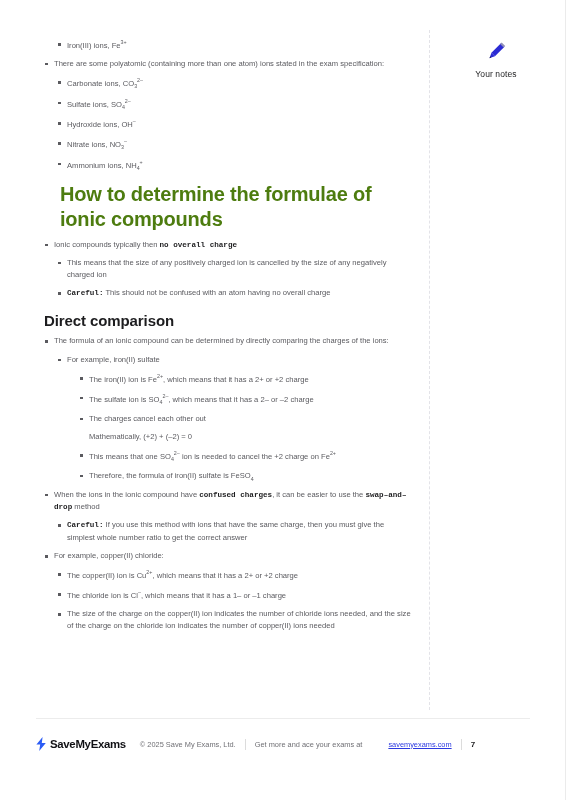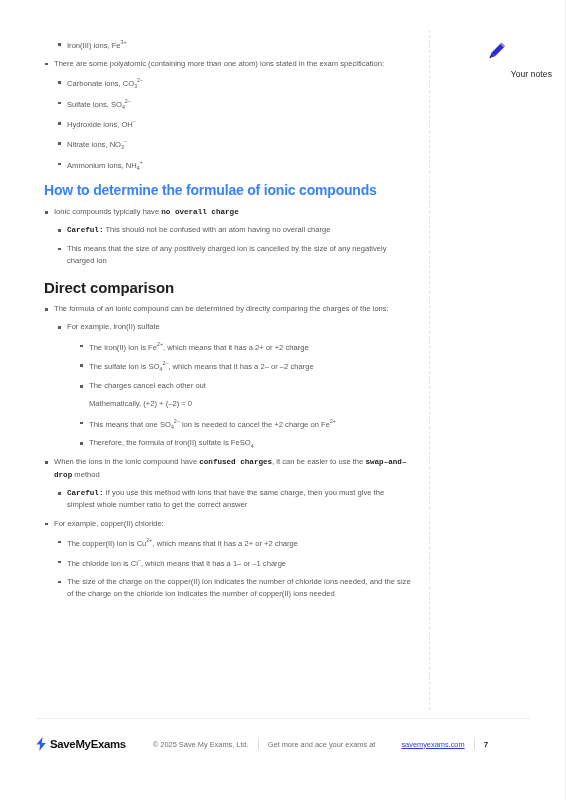--- a/index.html
+++ b/index.html
@@ -44,37 +44,36 @@
   .pencil-icon {
     display: block;
     margin: 0 auto 5px auto;
     width: 26px;
     height: 26px;
   }
   .notes-label {
     font-size: 8.5px;
     color: #1d1d1f;
     letter-spacing: .1px;
-    text-align: right;
   }
 
   
   .content {
     position: absolute;
     left: 44px;
     top: 38px;
     width: 368px;
   }
 
   h1.section-title {
-    font-size: 14px;
+    font-size: 20px;
     line-height: 1.25;
     font-weight: bold;
-    color: #3b82f6;
-    margin: 9px 0 7px 0;
+    color: #4d7c0f;
+    margin: 9px 0 7px 16px;
     letter-spacing: -0.2px;
   }
   h2.sub-title {
     font-size: 15px;
     line-height: 1.25;
     font-weight: bold;
     color: #1d1d1f;
     margin: 12px 0 5px 0;
     letter-spacing: -0.1px;
   }
@@ -131,21 +130,21 @@
     height: 20px;
     display: flex;
     align-items: center;
     font-size: 7.4px;
     color: #6f6f74;
   }
   .brand {
     display: flex;
     align-items: center;
     gap: 3px;
-    margin-right: 27px;
+    margin-right: 14px;
   }
   .bolt-icon { width: 11px; height: 14px; display: block; }
   .brand-name {
     font-size: 11.4px;
     font-weight: bold;
     color: #101014;
     letter-spacing: -0.3px;
   }
   .copyright { white-space: nowrap; }
   .vrule {
@@ -206,26 +205,26 @@
       </li>
       <li class="lvl1">
         Ammonium ions, NH<sub>4</sub><sup>+</sup>
       </li>
     </ul>
 
     <h1 class="section-title">How to determine the formulae of ionic compounds</h1>
 
     <ul>
       <li>
-        <span>Ionic compounds typically have </span><b>no overall charge</b>
-      </li>
+        <span>Ionic compounds typically then </span><b>no overall charge</b>
+      </li>
+      <li class="lvl1">This means that the size of any positively charged ion is cancelled by the size of any negatively charged ion</li>
       <li class="lvl1">
         <b>Careful:</b><span> This should not be confused with an atom having no overall charge</span>
       </li>
-      <li class="lvl1">This means that the size of any positively charged ion is cancelled by the size of any negatively charged ion</li>
     </ul>
 
     <h2 class="sub-title">Direct comparison</h2>
 
     <ul>
       <li>The formula of an ionic compound can be determined by directly comparing the charges of the ions:</li>
       <li class="lvl1">For example, iron(II) sulfate</li>
       <li class="lvl2">
         The iron(II) ion is Fe<sup>2+</sup>, which means that it has a 2+ or +2 charge
       </li>

